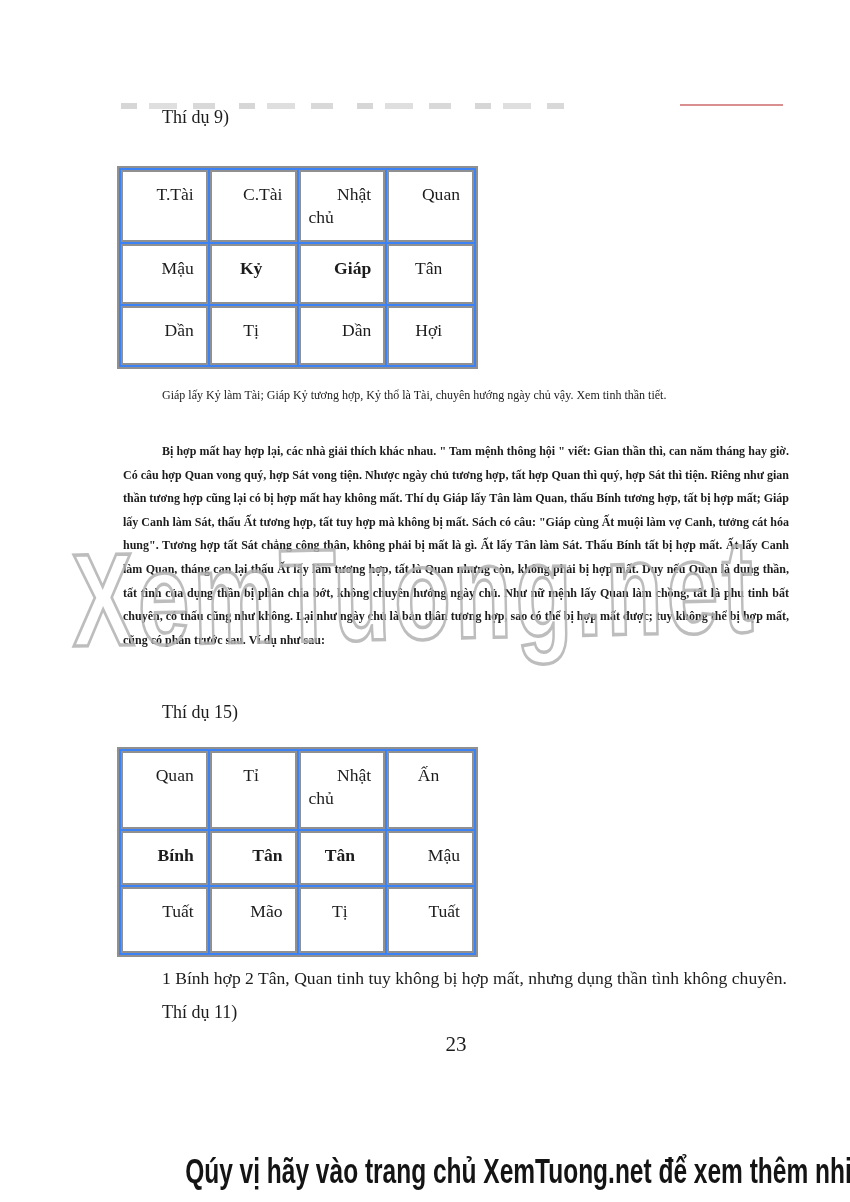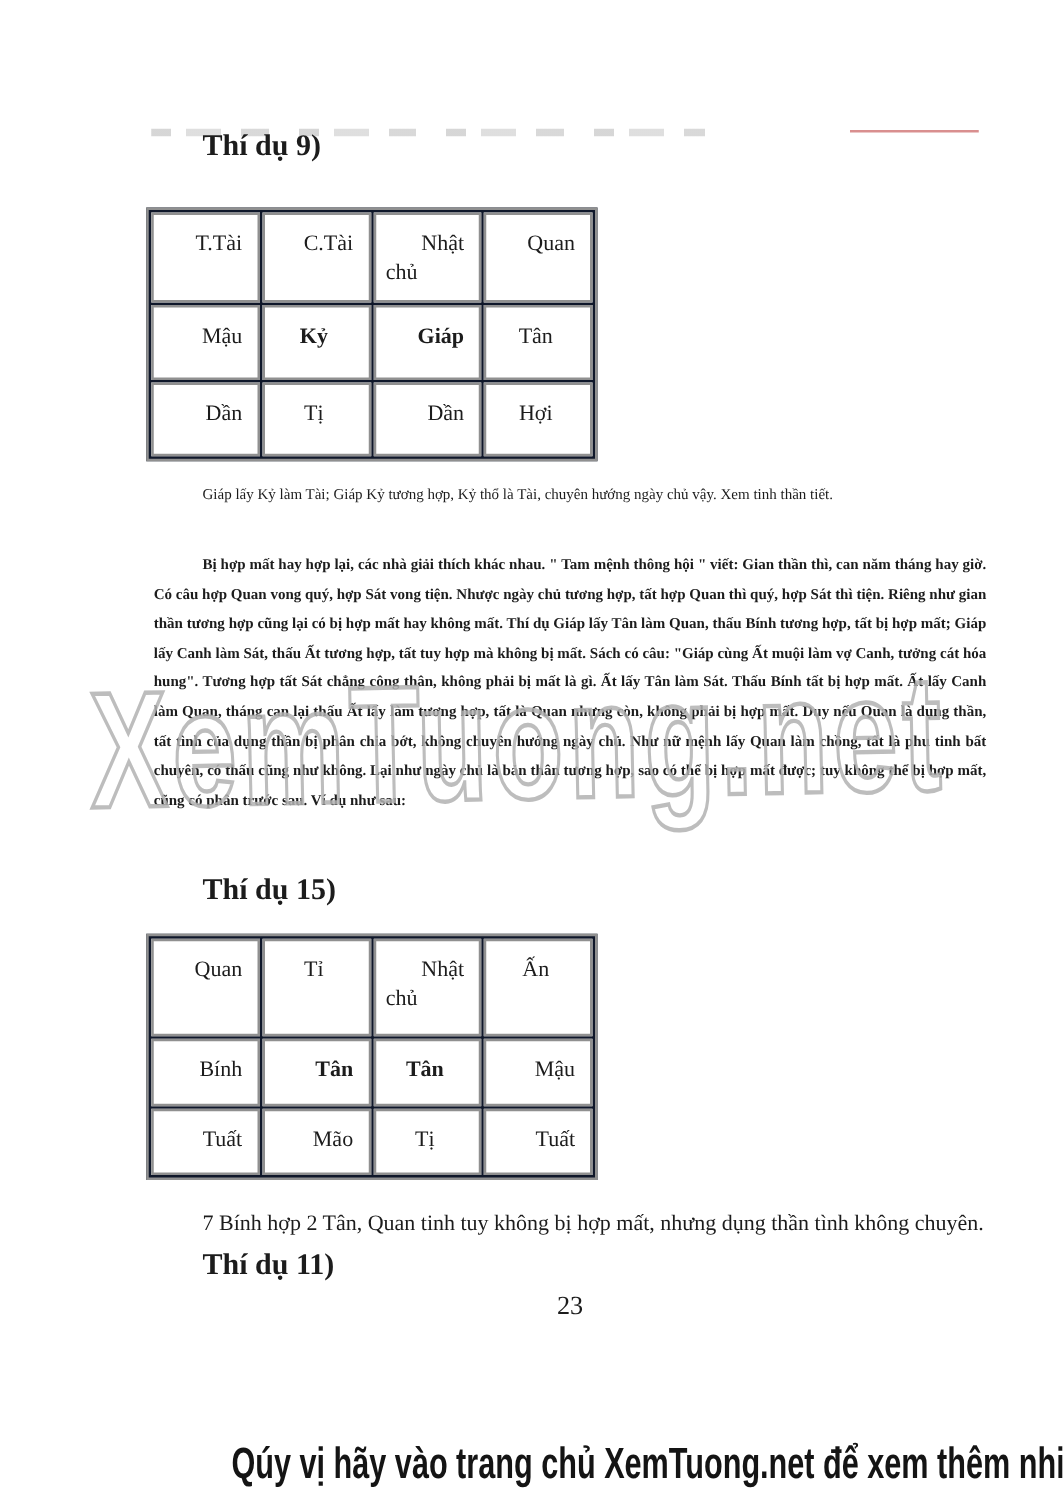--- a/index.html
+++ b/index.html
@@ -21,21 +21,21 @@
       #d4d4d4 28px 56px, transparent 56px 72px,
       #cccccc 72px 94px, transparent 94px 118px);
     opacity: .75;
   }
   .accent-line {
     position: absolute; left: 680px; top: 104px; width: 103px; height: 2px;
   }
 
   .heading {
     position: absolute; left: 162px;
-    font-size: 24px; font-weight: bold; line-height: 24px;
+    font-size: 18px; font-weight: normal; line-height: 24px;
     white-space: nowrap;
   }
   .h9  { top: 105px; }
   .h10 { top: 700px; }
   .h11 { top: 1000px; }
 
   .body-text {
     position: absolute; left: 123px; width: 666px;
     font-size: 12px; line-height: 23.6px;
     text-align: justify; text-indent: 39px;
@@ -50,21 +50,21 @@
 
   .page-number {
     position: absolute; left: 123px; top: 1032px; width: 666px;
     text-align: center; font-size: 21px;
   }
 
   table.grid {
     position: absolute; left: 117px;
     width: 361px; table-layout: fixed;
     border-collapse: separate; border-spacing: 2px;
-    background: #0f172a;
+    background: #3b82f6;
     font-size: 17.6px; line-height: 23px;
   }
   .t1 { top: 166px; }
   .t2 { top: 747px; }
   table.grid td {
     width: 25%;
     border-style: solid; border-width: 2px;
     vertical-align: top;
     padding: 11px 12px 0 8px;
     background: #ffffff;
@@ -147,35 +147,35 @@
         <tr style="height: 78px;">
           <td style="border-color: rgb(144, 144, 144); text-align: right;">Quan</td>
           <td style="border-color: rgb(144, 144, 144); text-align: center;">Tỉ</td>
           <td style="border-color: rgb(144, 144, 144);">
             <div class="ln-right">Nhật</div>
             <div class="ln-left">chủ</div>
           </td>
           <td style="border-color: rgb(144, 144, 144); text-align: center; margin-left: 28px;">Ấn</td>
         </tr>
         <tr style="height: 54px;">
-          <td style="border-color: rgb(144, 144, 144); text-align: right; font-weight: normal; margin-left: 28px;">Bính</td>
+          <td style="border-color: rgb(144, 144, 144); text-align: right; font-weight: bold; margin-left: 28px;">Bính</td>
           <td style="border-color: rgb(144, 144, 144); text-align: right; font-weight: bold;">Tân</td>
           <td style="border-color: rgb(144, 144, 144); text-align: center; font-weight: bold;">Tân</td>
           <td style="border-color: rgb(144, 144, 144); text-align: right;">Mậu</td>
         </tr>
-        <tr style="height: 53px;">
+        <tr style="height: 66px;">
           <td style="border-color: rgb(144, 144, 144); text-align: right;">Tuất</td>
           <td style="border-color: rgb(144, 144, 144); text-align: right;">Mão</td>
           <td style="border-color: rgb(144, 144, 144); text-align: center;">Tị</td>
           <td style="border-color: rgb(144, 144, 144); text-align: right;">Tuất</td>
         </tr>
       </tbody>
     </table>
 
-  <p class="note-line">7 Bính hợp 2 Tân, Quan tinh tuy không bị hợp mất, nhưng dụng thần tình không chuyên.</p>
+  <p class="note-line">1 Bính hợp 2 Tân, Quan tinh tuy không bị hợp mất, nhưng dụng thần tình không chuyên.</p>
 
   <div class="heading h11">Thí dụ 11)</div>
 
   <div class="page-number">23</div>
 
   <div class="watermark">XemTuong.net</div>
 
   <div class="footer">
     <span class="condensed">Qúy vị hãy vào trang chủ XemTuong.net để xem thêm nhiều mục hay khác</span>
   </div>

